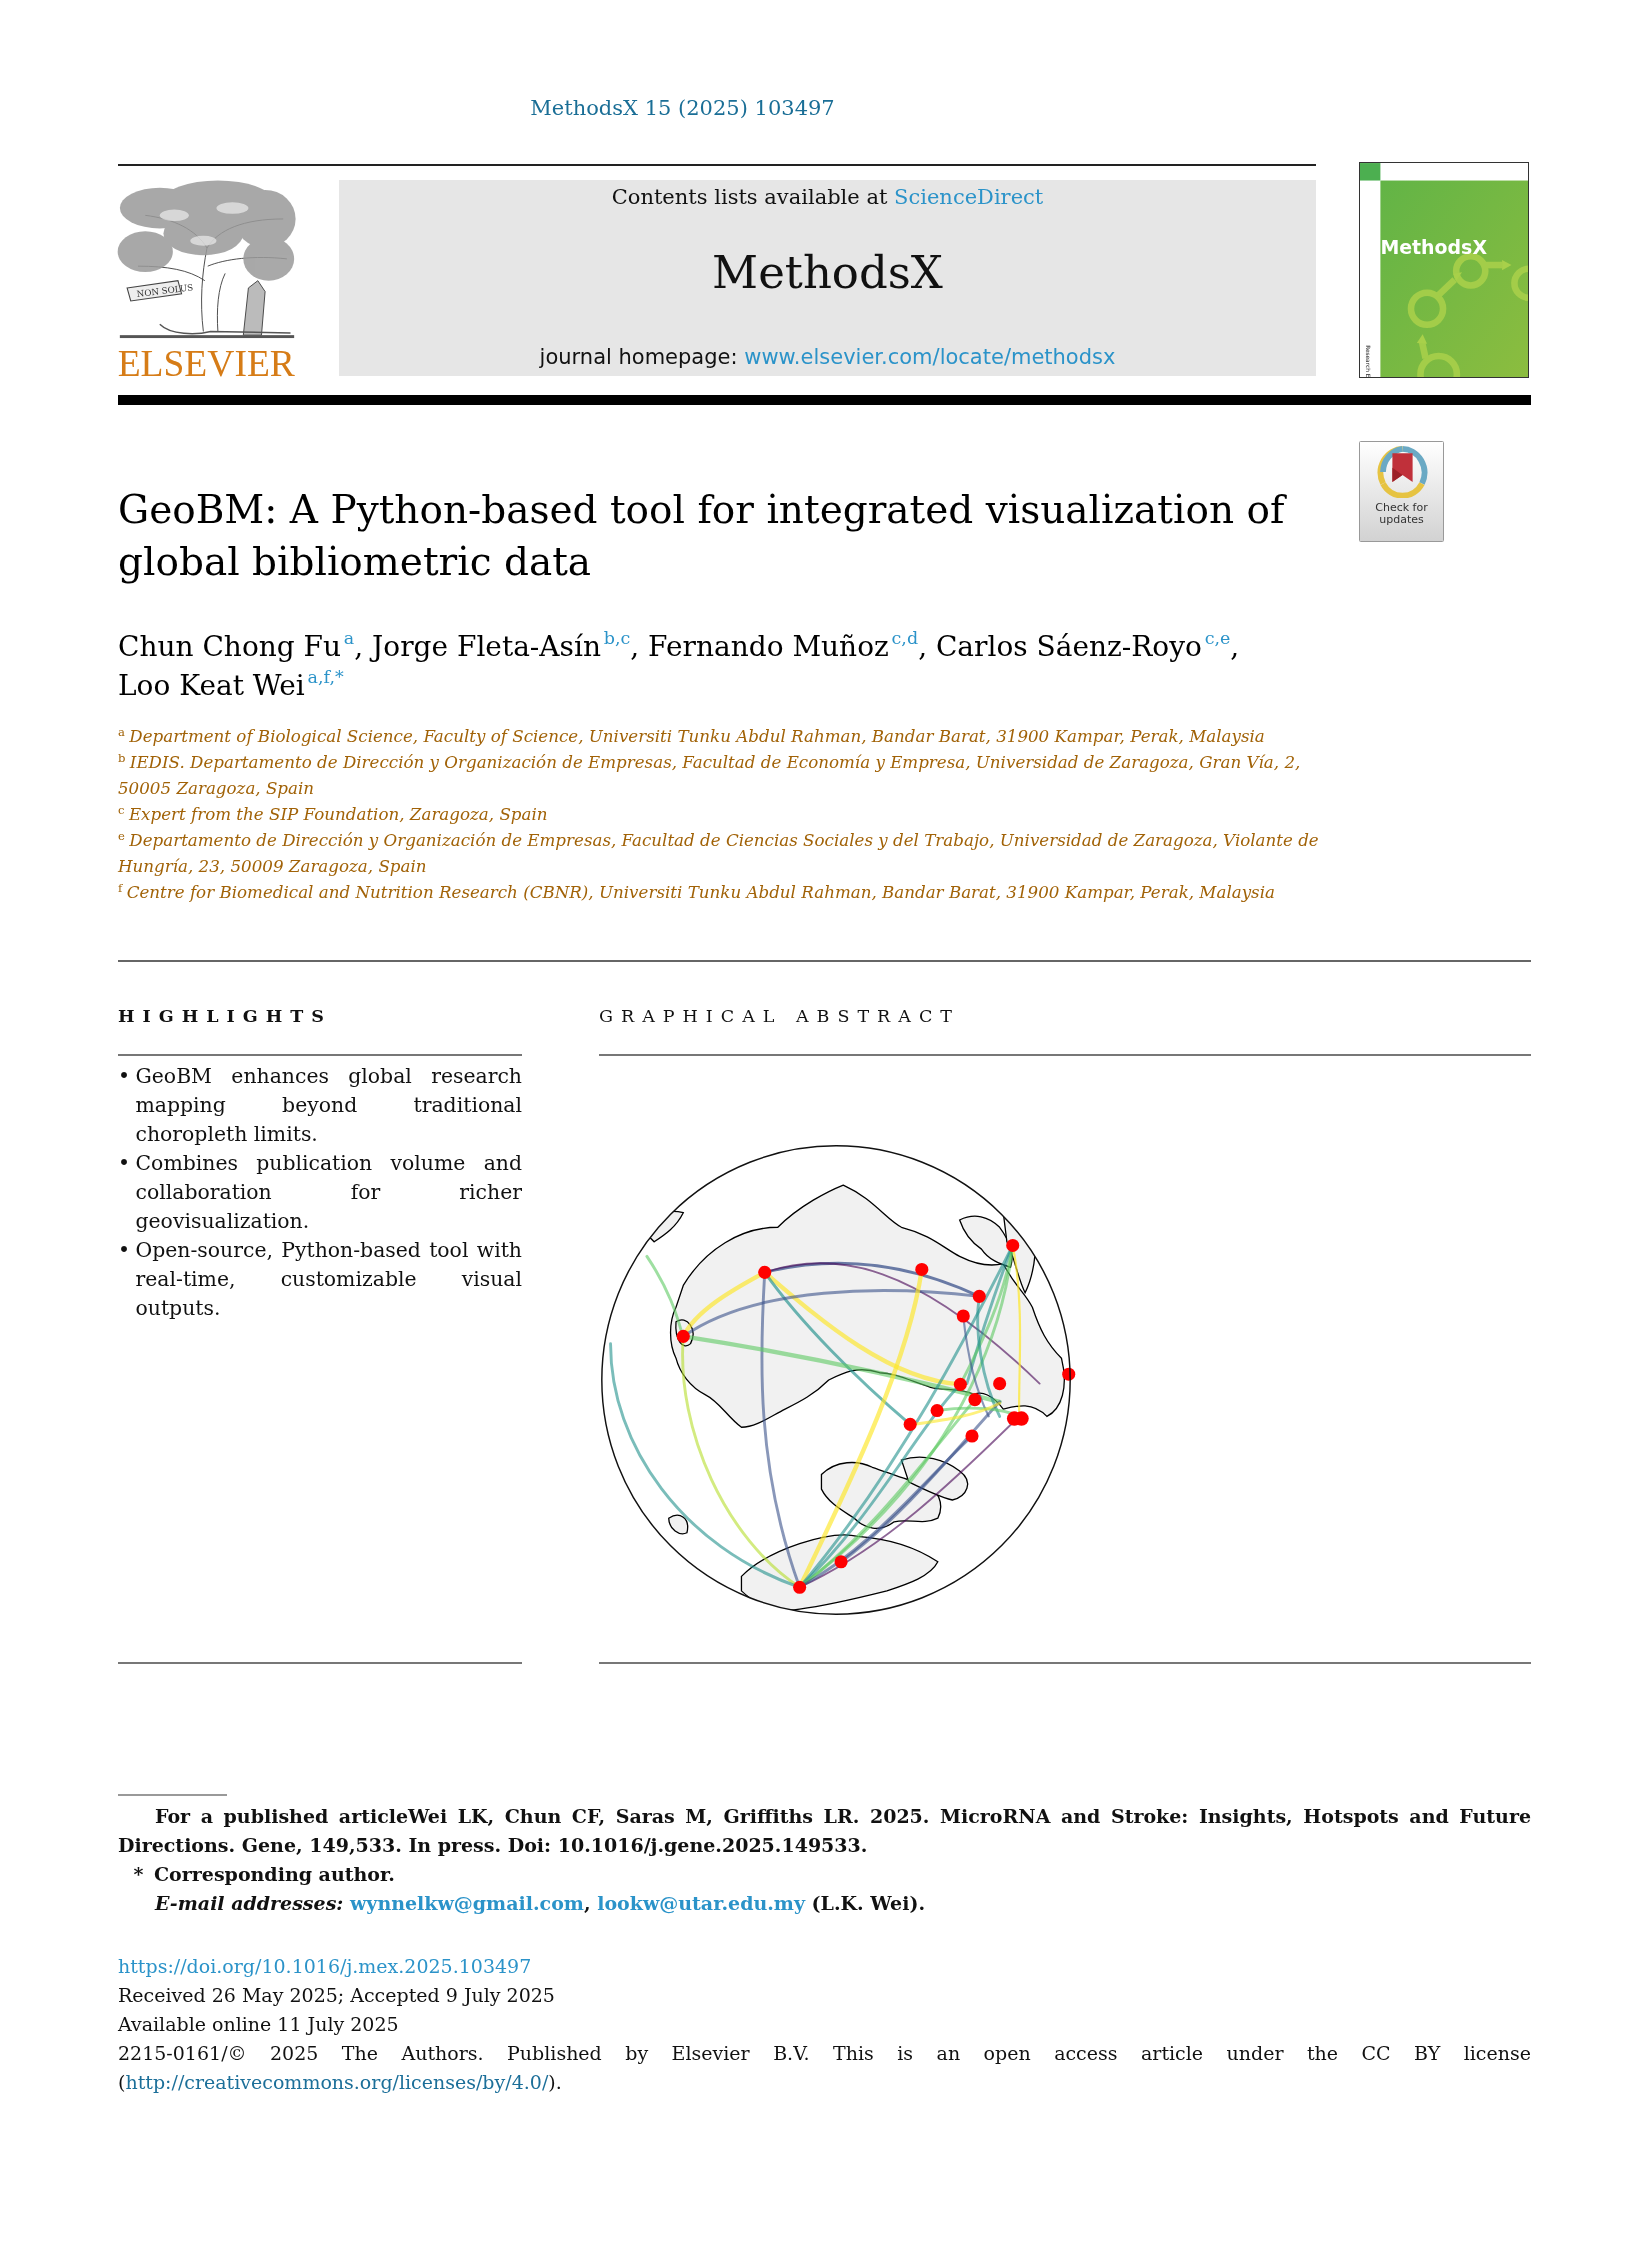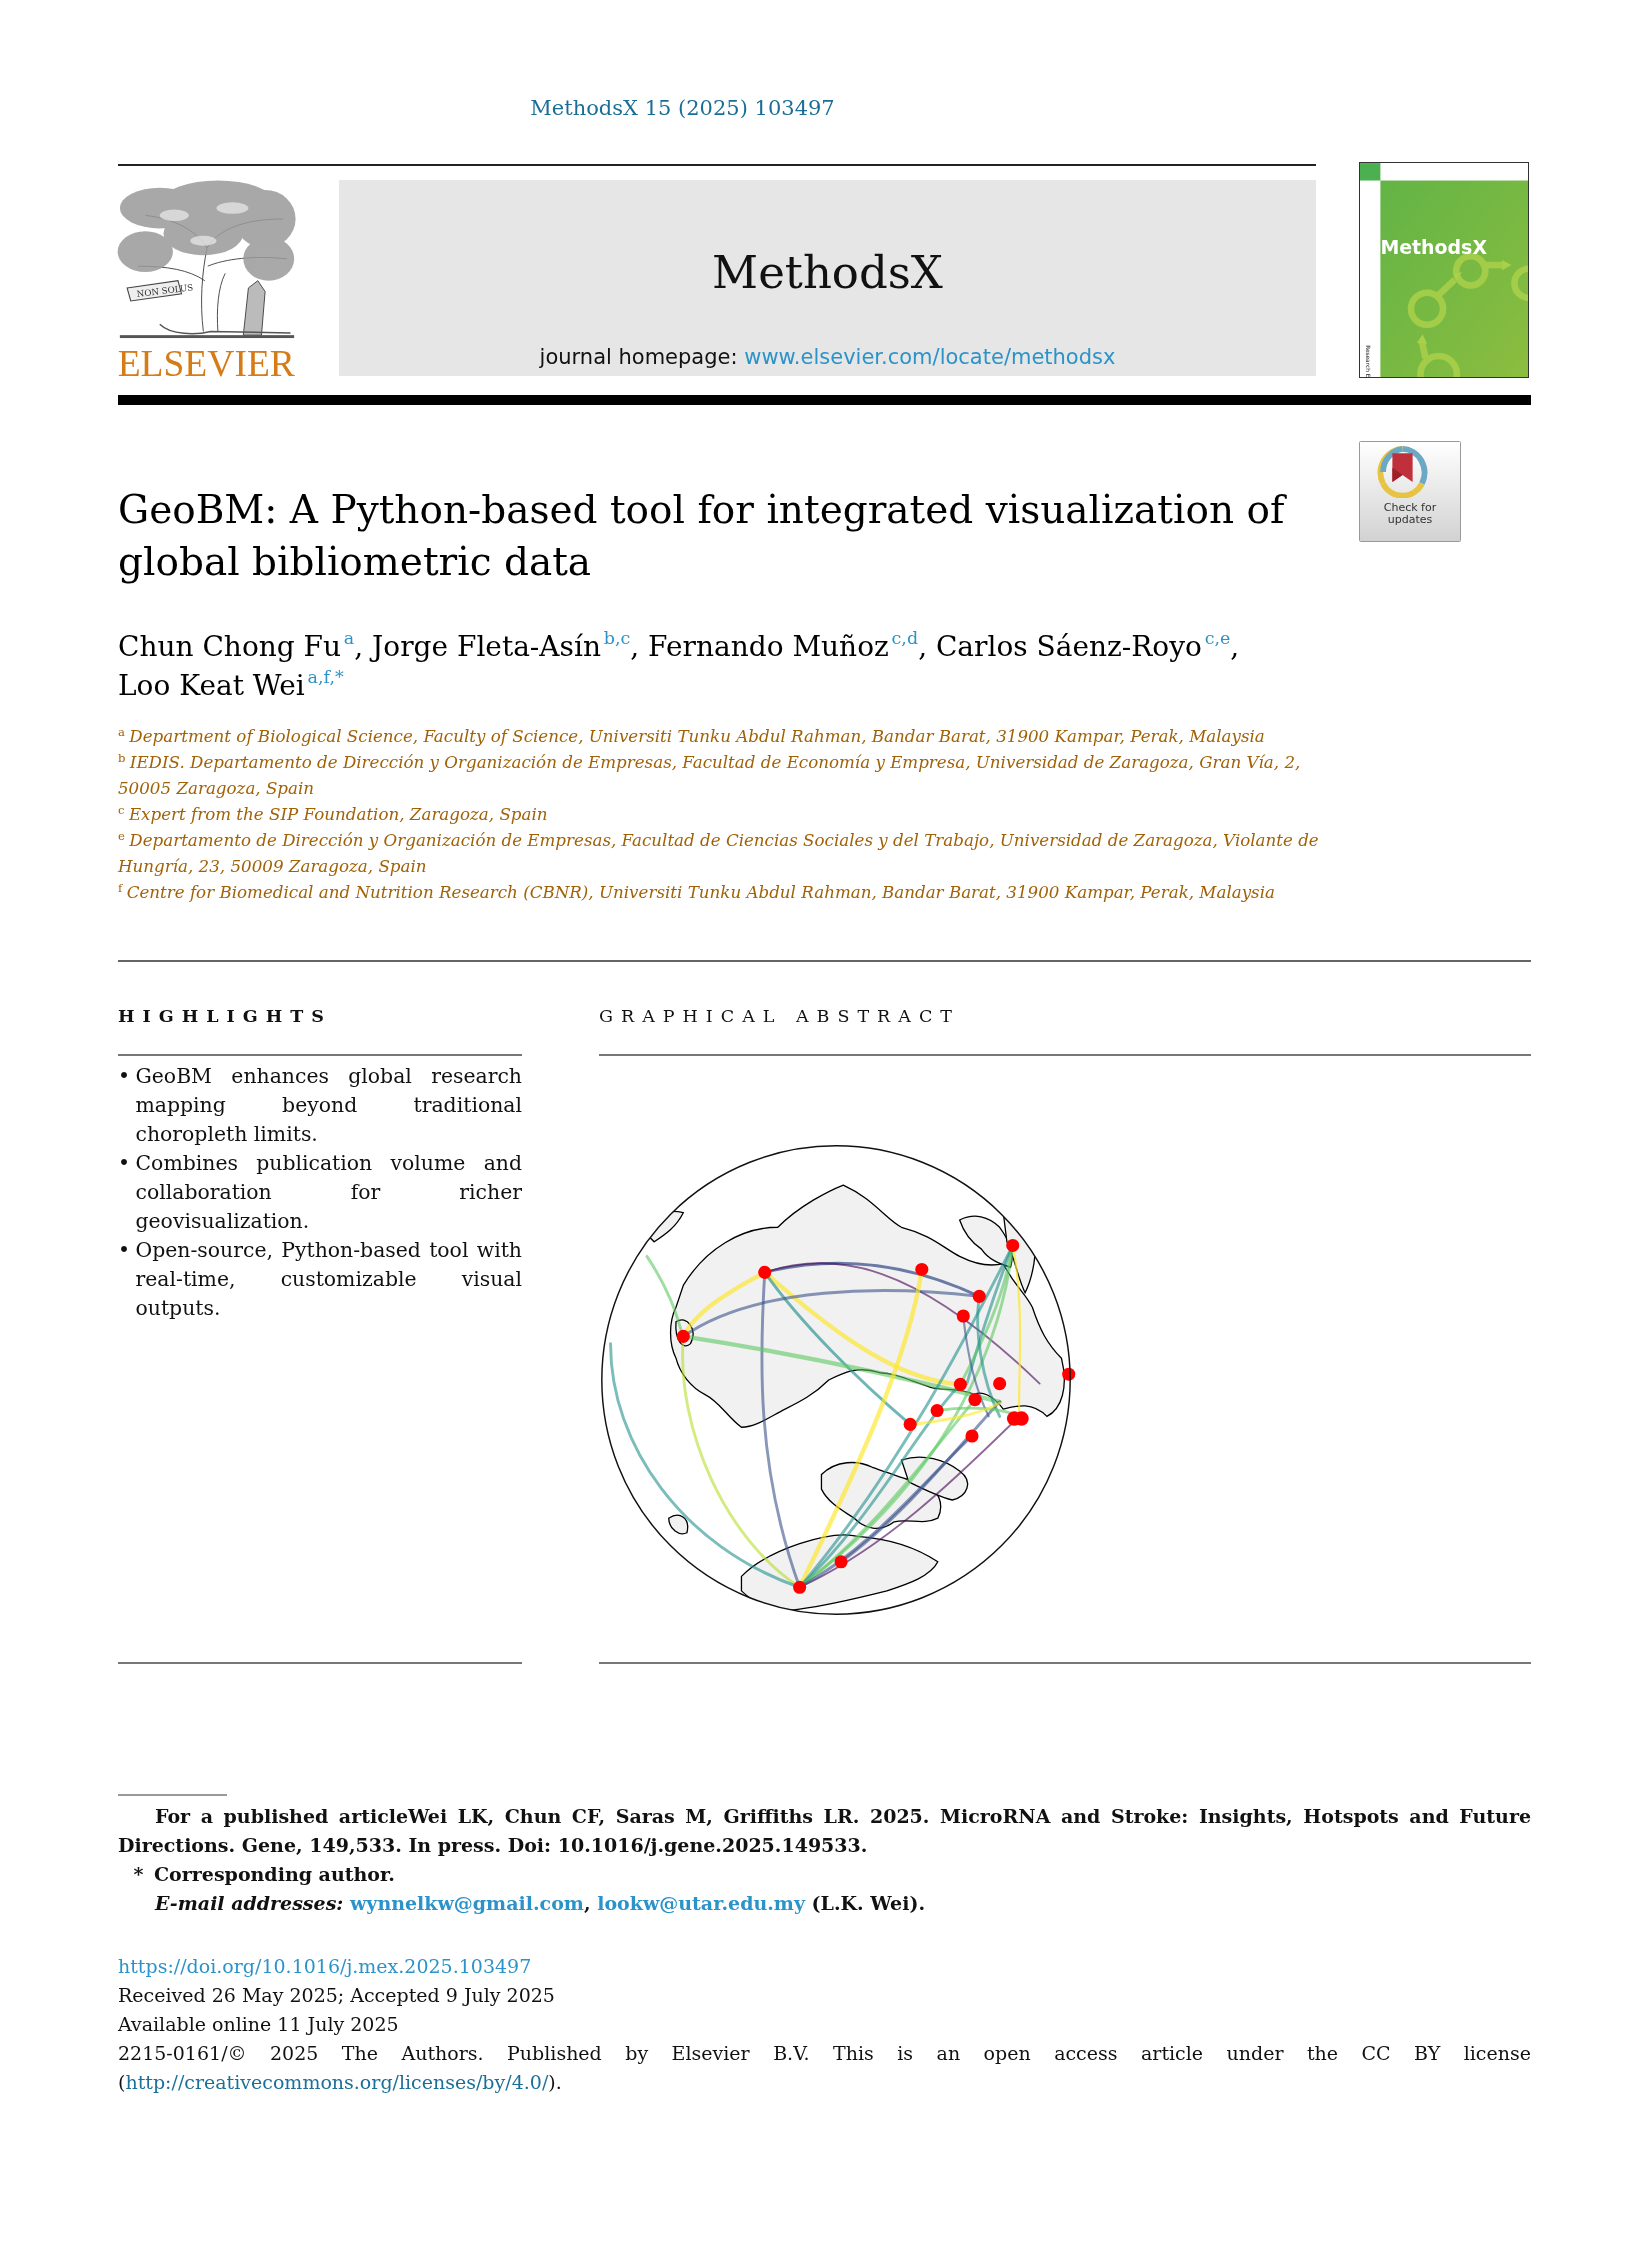--- a/index.html
+++ b/index.html
@@ -10,21 +10,21 @@
   .link-dark { color: #1c6f99; text-decoration: none; }
   .running-head { left: 0; width: 1365px; top: 96px; text-align: center; font-size: 21px; color: #1a6e96; }
   .rule-thin { left: 118px; top: 164px; width: 1198px; height: 1.5px; background: #222; }
   .logo { left: 116px; top: 179px; width: 182px; height: 199px; }
   .journal-box { left: 339px; top: 180px; width: 977px; height: 196px; background: #e6e6e6; }
   .jb-contents { position: absolute; left: 0; right: 0; top: 0; text-align: center; font-size: 21px; line-height: 26px; padding-top: 4.4px; }
   .jb-title { position: absolute; left: 0; right: 0; top: 67px; text-align: center; font-size: 45px; line-height: 51px; font-family: "DejaVu Serif", serif; }
   .jb-homepage { position: absolute; left: 0; right: 0; top: 164px; text-align: center; font-size: 21px; line-height: 26px; font-family: "DejaVu Sans", "Liberation Sans", sans-serif; }
   .cover { left: 1359px; top: 162px; width: 170px; height: 216px; border: 0.7px solid #333; box-sizing: border-box; overflow: hidden; background: #fff; }
   .rule-thick { left: 118px; top: 395px; width: 1413px; height: 9.5px; background: #000; }
-  .badge { left: 1359px; top: 441px; width: 102px; height: 101px; border: 0.7px solid #999; border-radius: 1.5px; box-sizing: border-box;
+  .badge { left: 1359px; top: 441px; width: 85px; height: 101px; border: 0.7px solid #999; border-radius: 1.5px; box-sizing: border-box;
            background: linear-gradient(#ffffff, #d2d2d2); text-align: center; font-family: "DejaVu Sans", sans-serif; }
   .badge-text { position: absolute; left: 0; right: 0; top: 60px; font-size: 11px; line-height: 12.4px; color: #333; }
   .title { left: 118px; top: 484px; width: 1207px; font-size: 39px; line-height: 52px; font-family: "DejaVu Serif", serif; color: #000; }
   .authors { left: 118px; top: 627px; width: 1236px; font-size: 28px; line-height: 39px; color: #000; }
   .authors sup { font-size: 17.5px; color: #2b93c9; vertical-align: 11.6px; line-height: 0; }
   .affils { left: 118px; top: 723px; width: 1207px; font-size: 16.7px; line-height: 26px; font-style: italic; color: #a16207; }
   .affils sup { font-style: normal; font-size: 11.6px; vertical-align: 6.5px; line-height: 0; margin-right: 4.4px; }
   .rule-sep { left: 118px; top: 960px; width: 1413px; height: 1.5px; background: #666; }
   .section-label { font-size: 17.5px; letter-spacing: 8px; top: 1006px; color: #111; }
   .rule-col { height: 1.5px; background: #777; }
@@ -74,20 +74,23 @@
     </g>
     <path d="M15 150 L85 140 L90 158 L20 168 Z" fill="#eee" stroke="#444" stroke-width="1.5"></path>
     <text x="28" y="160" font-size="12" font-family="DejaVu Serif, serif" fill="#333" transform="rotate(-7 50 155)">NON SOLUS</text>
     <path d="M60 200 C75 215 110 215 130 210 L240 212" stroke="#555" stroke-width="2" fill="none"></path>
     <rect x="5" y="215" width="240" height="4" fill="#555"></rect>
     <text x="2" y="271" font-size="51" font-family="Liberation Serif, DejaVu Serif, serif" fill="#d67c17" textLength="244" lengthAdjust="spacingAndGlyphs">ELSEVIER</text>
   </svg>
 </div>
 
 <div class="abs journal-box">
+  <div class="jb-contents">
+    <span>Contents lists available at </span><a class="link">ScienceDirect</a>
+  </div>
   <div class="jb-title">MethodsX</div>
   <div class="jb-homepage">
     <span>journal homepage: </span><a class="link">www.elsevier.com/locate/methodsx</a>
   </div>
 </div>
 
 <div class="abs cover">
   <svg width="169" height="215" viewBox="0 0 232 295">
     <defs>
       <linearGradient id="cg" x1="0" y1="0" x2="1" y2="1">

